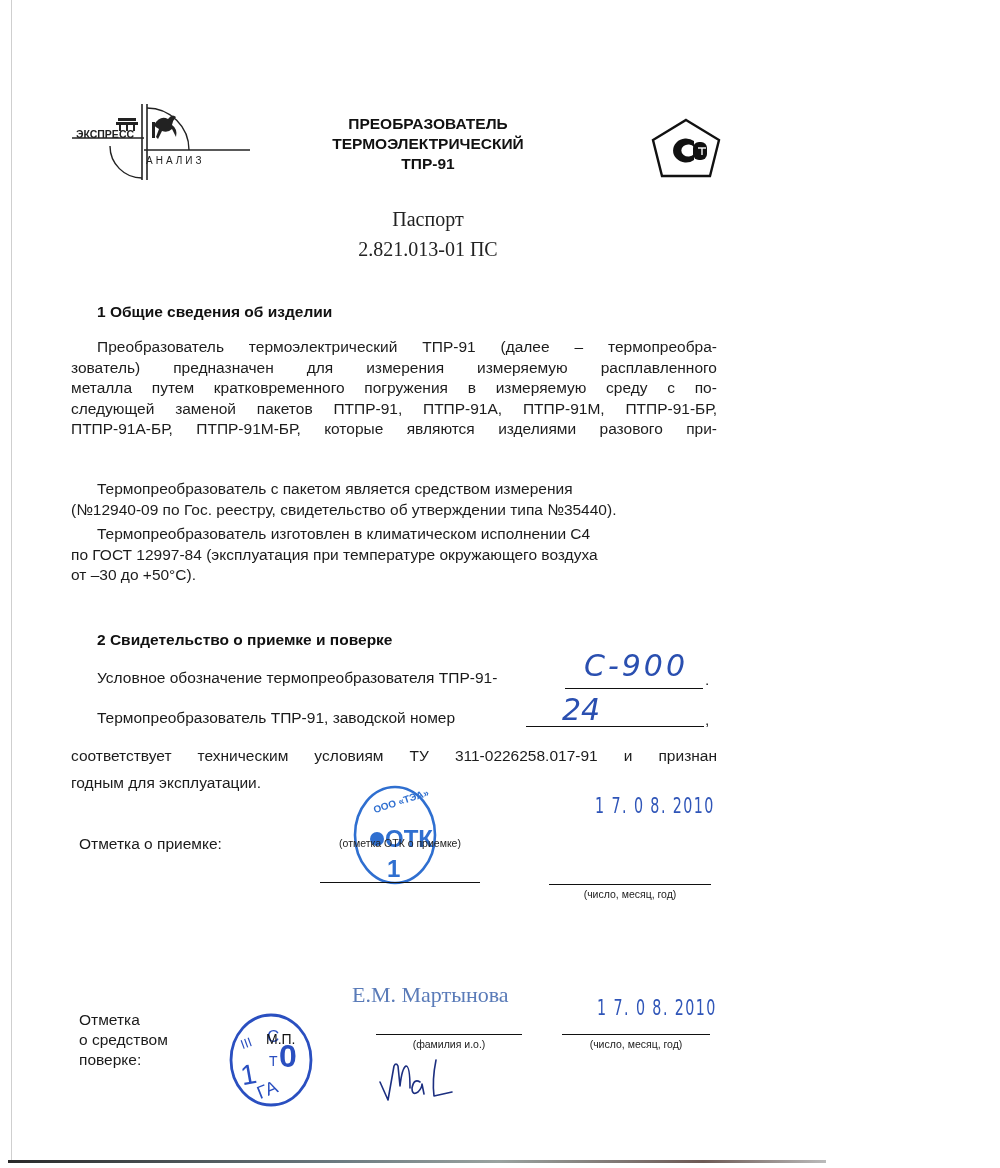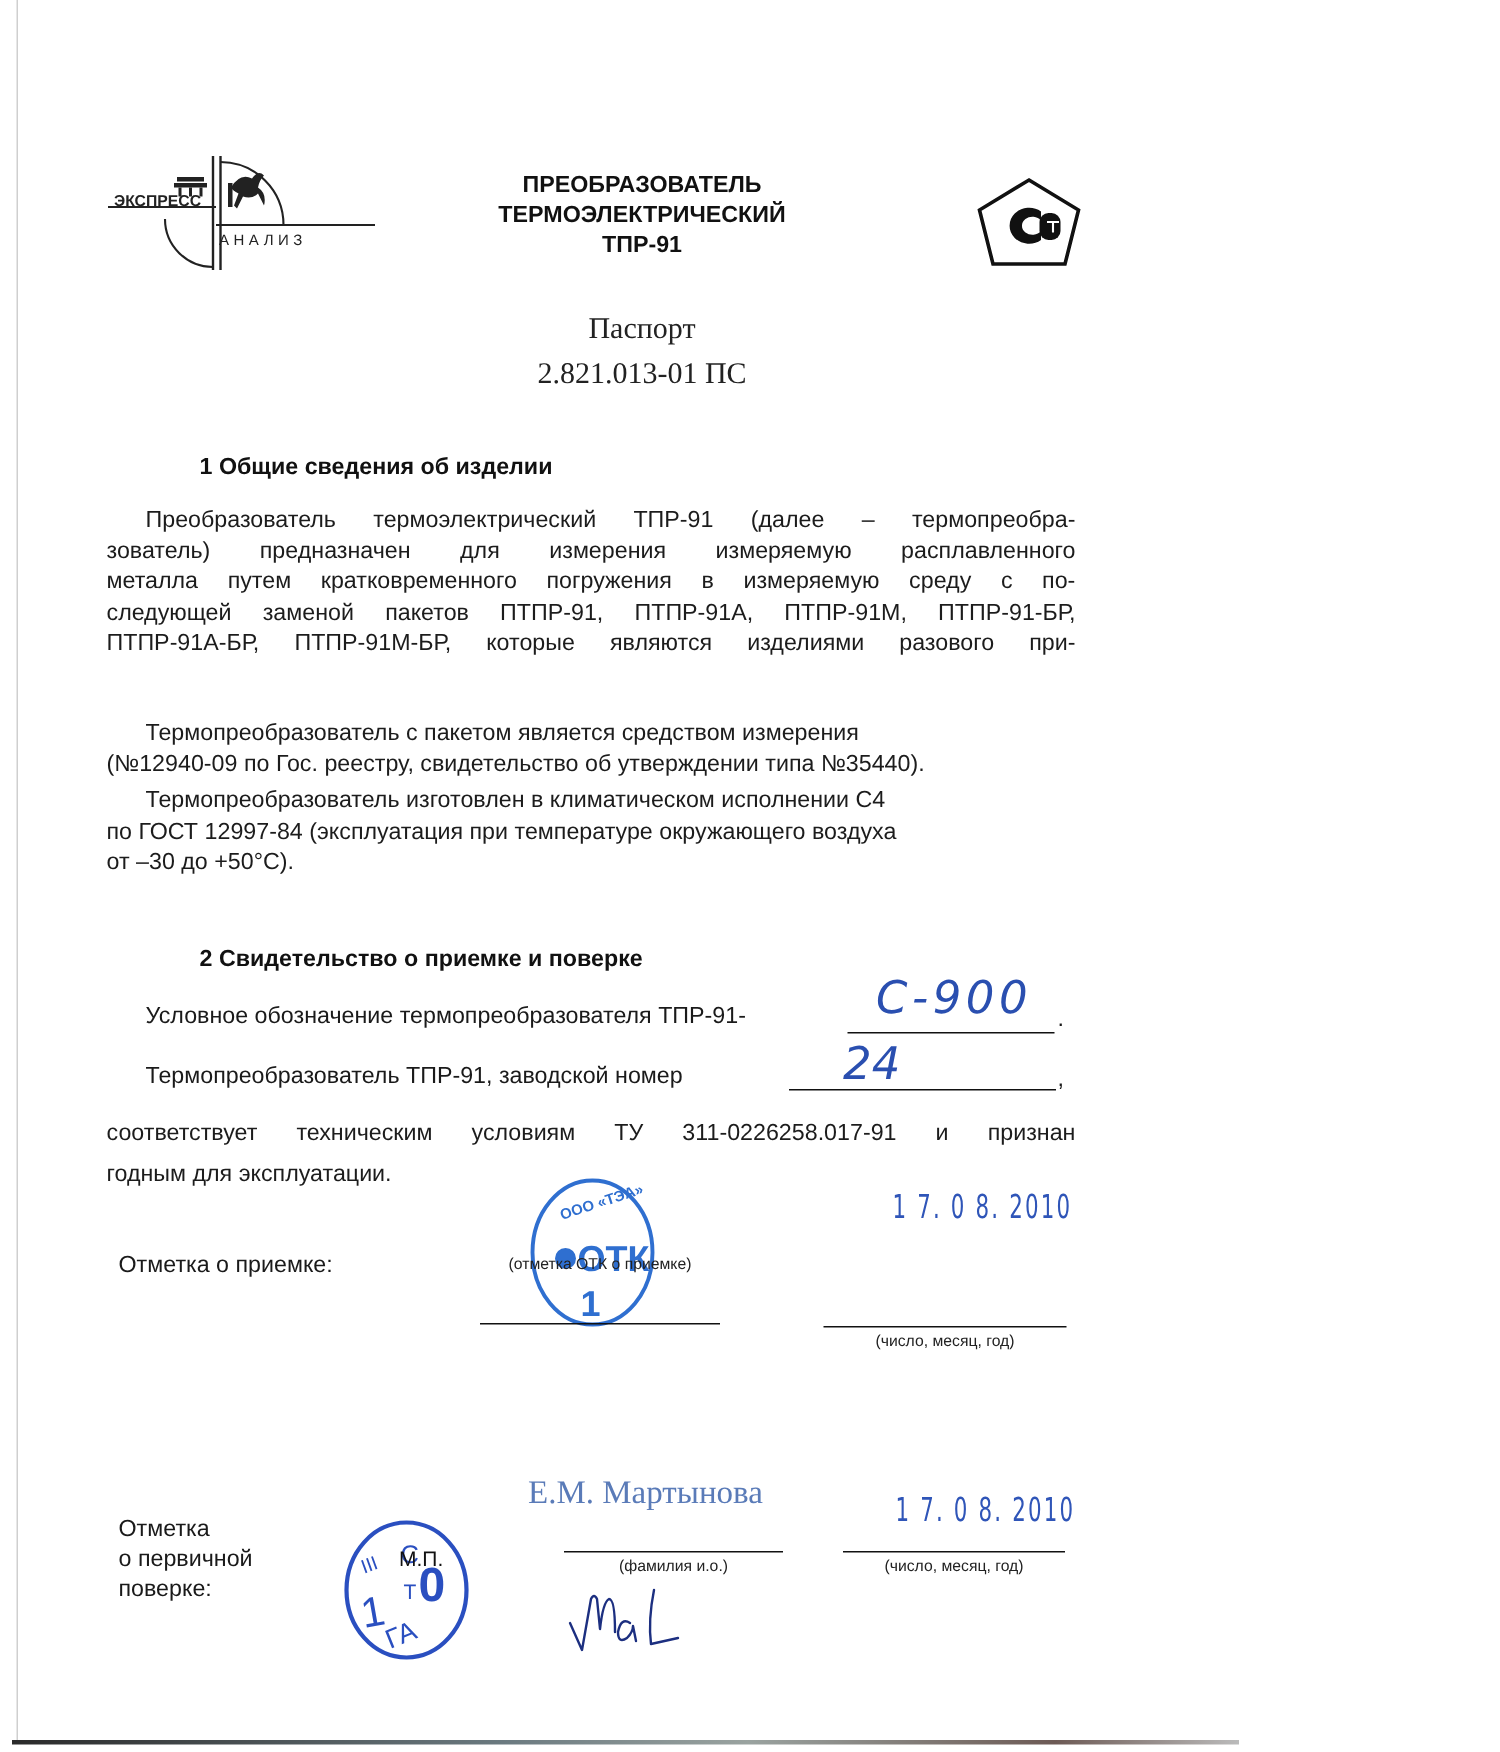--- a/index.html
+++ b/index.html
@@ -23,21 +23,21 @@
 
   
   .title-block { left: 300px; top: 114px; width: 256px; text-align: center; font-weight: bold; font-size: 15.5px; line-height: 20px; color: #111; }
   .title-block div { white-space: nowrap; }
 
   .gost-mark { left: 650px; top: 117px; width: 72px; height: 62px; }
 
   .subtitle { left: 300px; top: 204px; width: 256px; text-align: center; font-size: 20px; line-height: 30px; color: #222; font-family: Liberation Serif, serif; }
 
   
-  .section-heading { font-weight: bold; font-size: 15.5px; color: #111; white-space: nowrap; margin-left: 36px; }
+  .section-heading { font-weight: bold; font-size: 15.5px; color: #111; white-space: nowrap; }
   .para { font-size: 15.5px; line-height: 20.5px; text-align: justify; color: #1c1c1c; }
   .just { display: flex; justify-content: space-between; white-space: nowrap; }
 
   .handwriting { font-family: "DejaVu Sans", sans-serif; font-style: italic; color: #2a4fb0; }
   .fill-line { position: absolute; height: 1px; background: #111; }
 
   .stamp-date { font-family: "DejaVu Sans Condensed", "DejaVu Sans", sans-serif; color: #2f55b8; font-size: 22px; letter-spacing: 2px; transform: scaleX(0.72); transform-origin: left top; white-space: nowrap; }
 
   .caption { font-size: 10.5px; color: #222; text-align: center; white-space: nowrap; }
 
@@ -194,21 +194,21 @@
 </div>
 <div class="abs stamp-date" style="left:595px; top:793px;">1 7. 0 8. 2010</div>
 
 <div class="fill-line" style="left:320px; top:882px; width:160px;"></div>
 <div class="abs caption" style="left:320px; top:837px; width:160px;">(отметка ОТК о приемке)</div>
 <div class="fill-line" style="left:549px; top:884px; width:162px;"></div>
 <div class="abs caption" style="left:549px; top:888px; width:162px;">(число, месяц, год)</div>
 
 <div class="abs label" style="left:79px; top:966px; white-space:nowrap;margin-top:44px;">
   <div>Отметка</div>
-  <div>о первичной</div>
+  <div>о средством</div>
   <div>поверке:</div>
 </div>
 
 <div class="abs typed-name" style="left:352px; top:982px;">Е.М. Мартынова</div>
 <div class="abs stamp-date" style="left:597px; top:995px;">1 7. 0 8. 2010</div>
 
 <div class="fill-line" style="left:376px; top:1034px; width:146px;"></div>
 <div class="abs caption" style="left:376px; top:1038px; width:146px;">(фамилия и.о.)</div>
 <div class="fill-line" style="left:562px; top:1034px; width:148px;"></div>
 <div class="abs caption" style="left:562px; top:1038px; width:148px;">(число, месяц, год)</div>

